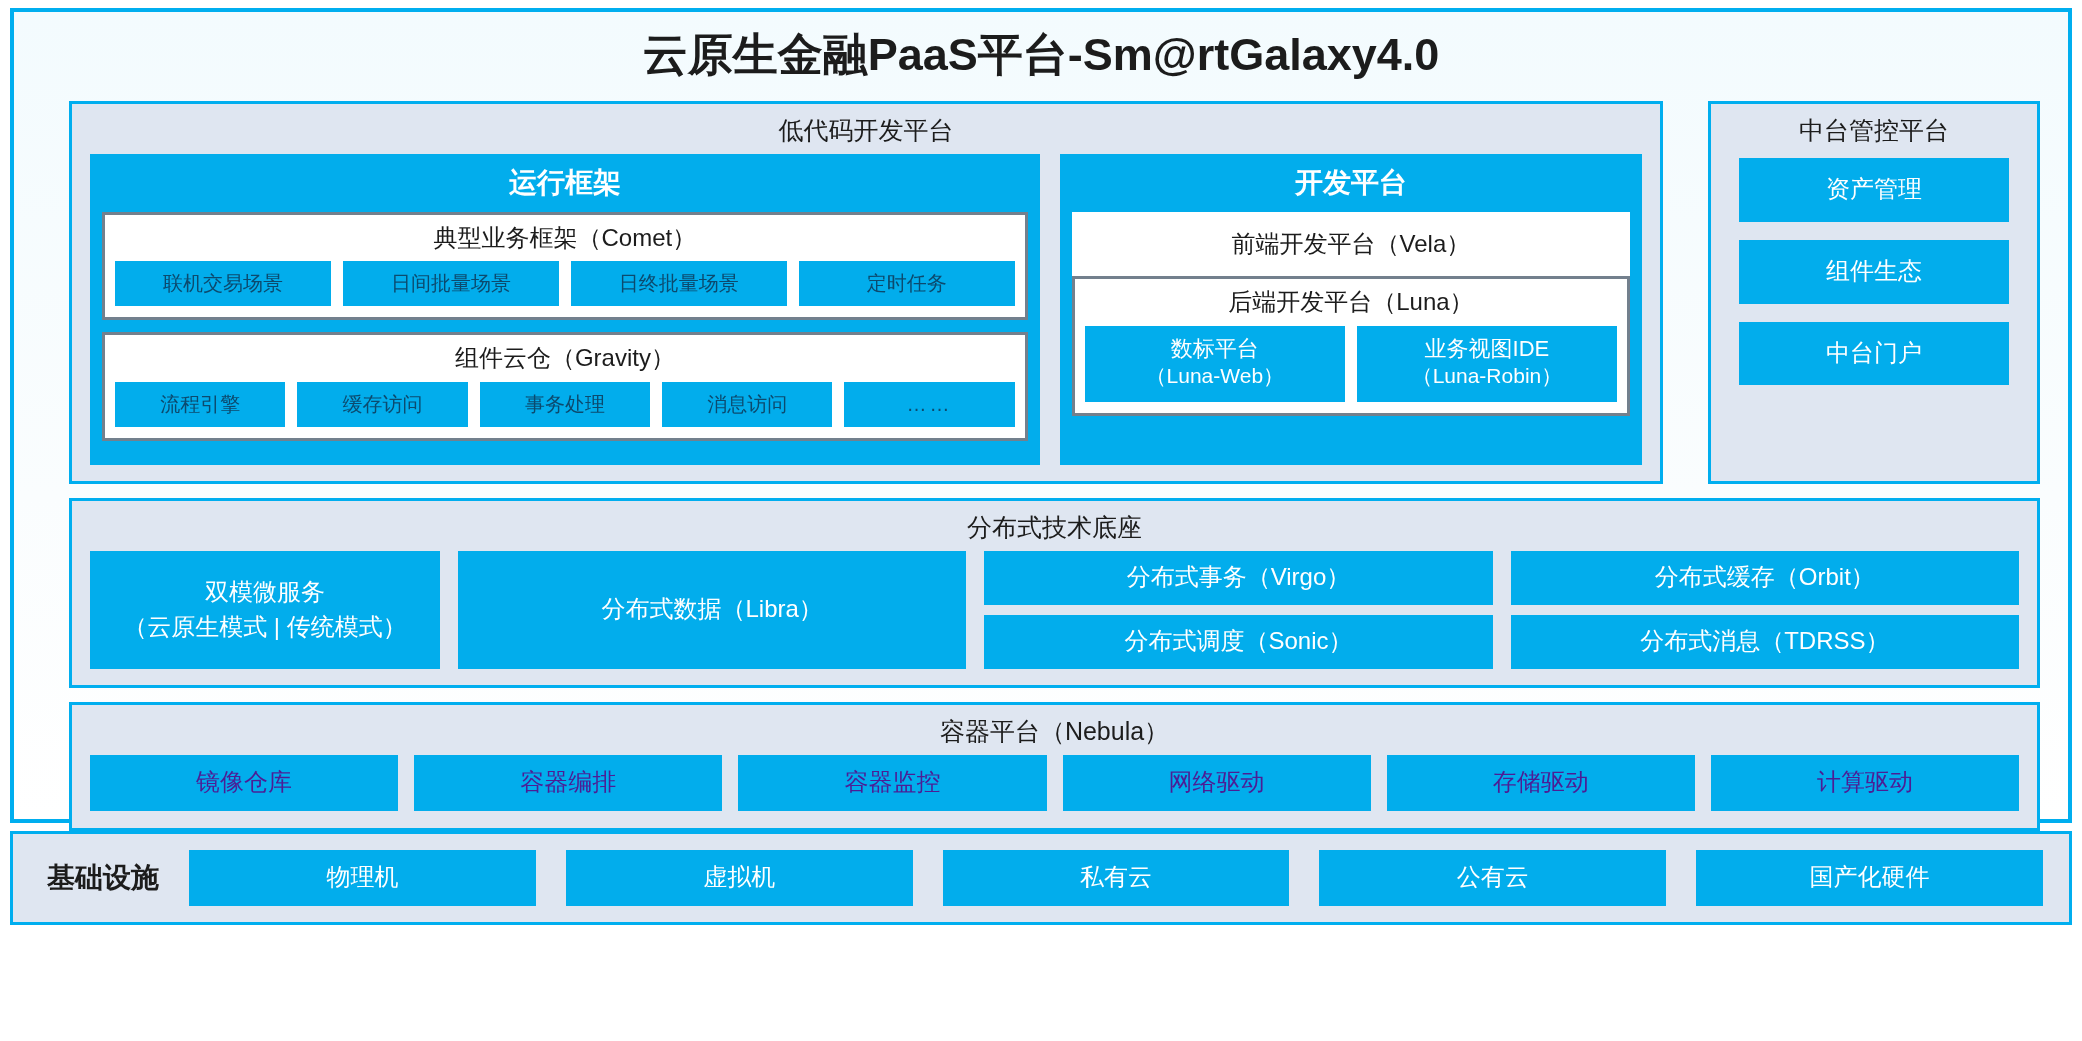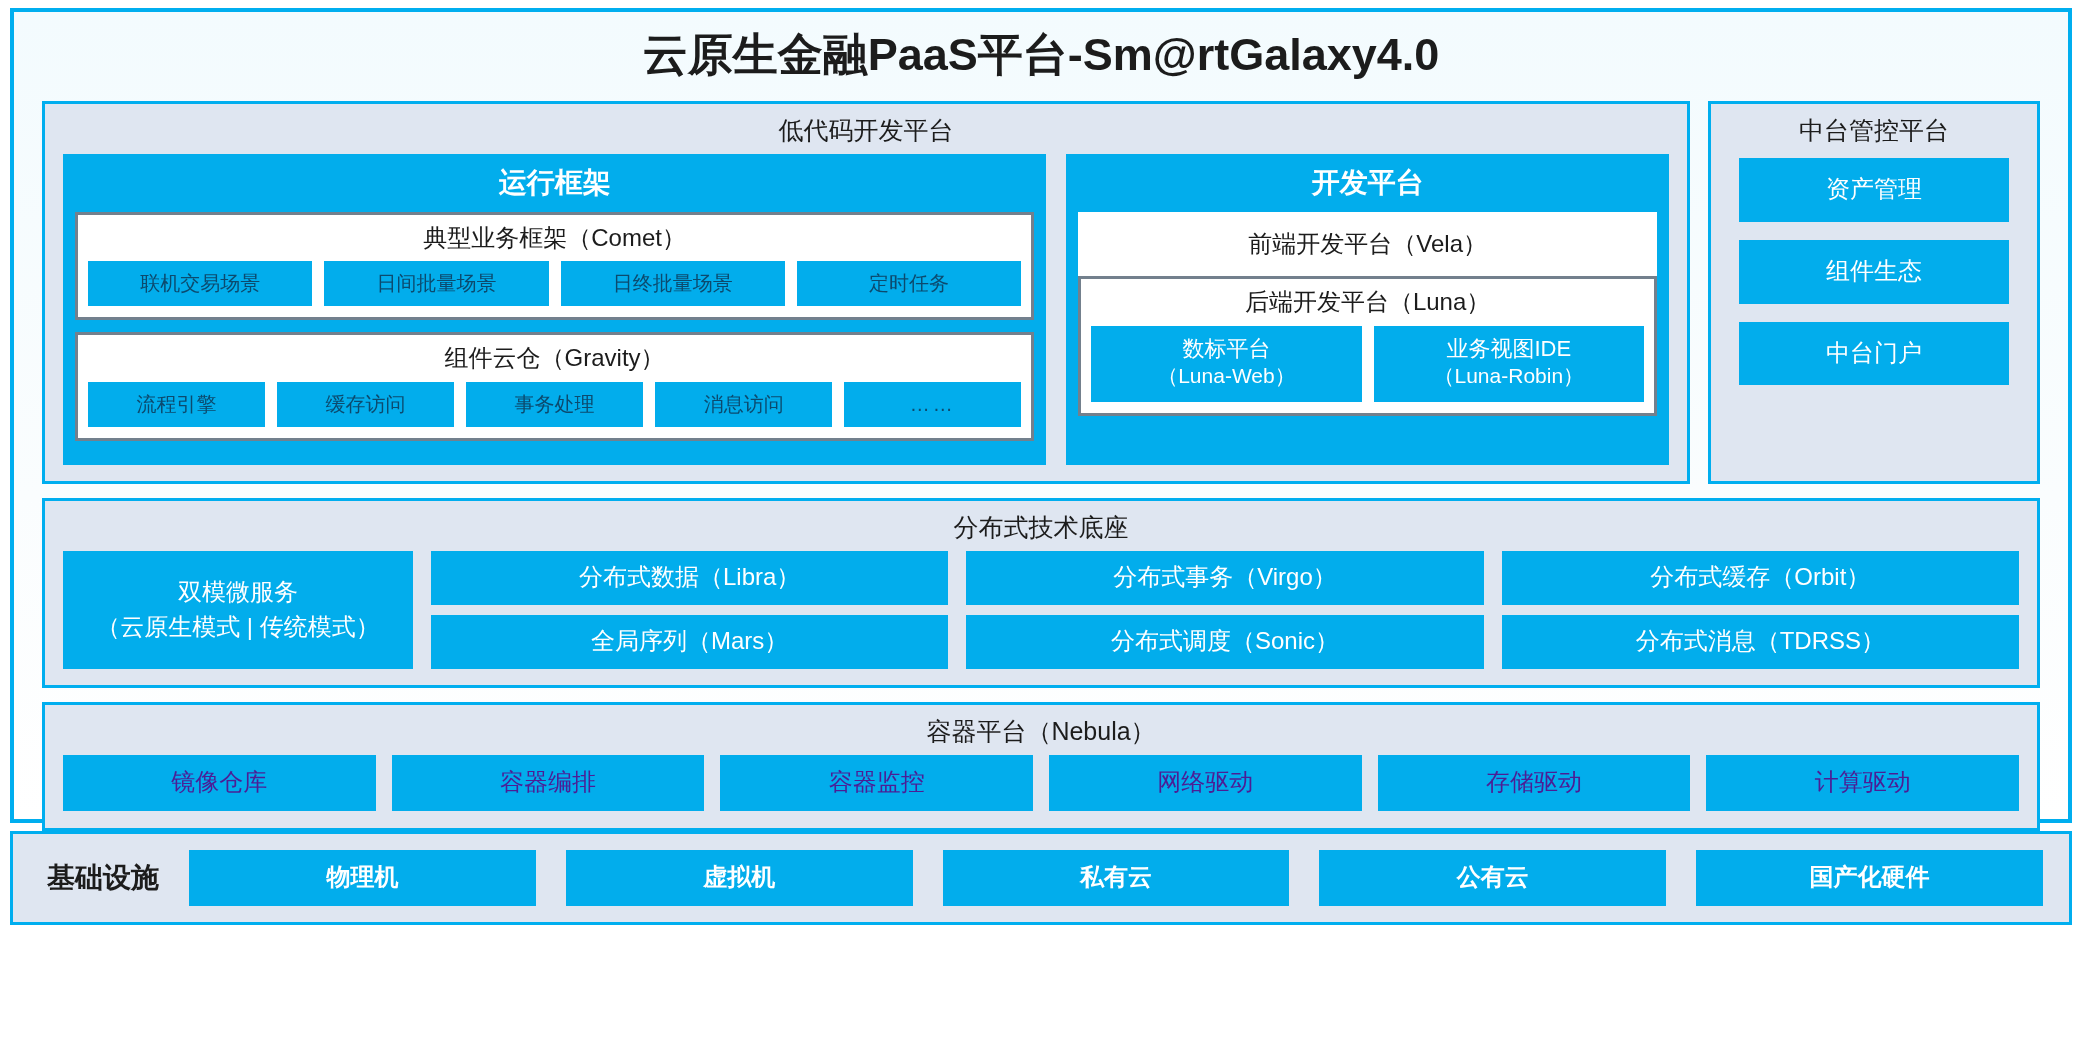--- a/index.html
+++ b/index.html
@@ -41,20 +41,21 @@
     padding: 16px 0 20px 0;
     line-height: 1.18;
   }
 
   
   .panel {
     border: 3px solid #00AEEF;
     background: #dfe6f1;
     display: flex;
     flex-direction: column;
+    margin-left: 27px;
   }
   .panel-title {
     text-align: center;
     font-size: 25px;
     color: #1c1c1c;
     padding: 11px 0 9px 0;
     line-height: 1.2;
   }
 
   
@@ -219,21 +220,21 @@
     margin-top: 8px;
     flex: 0 0 auto;
   }
   .infra-label {
     font-size: 28px;
     font-weight: 700;
     color: #1c1c1c;
     flex: 0 0 auto;
     line-height: 1.2;
   }
-  .infra-items { display: flex; gap: 30px; flex: 1 1 auto; font-weight: bold; }
+  .infra-items { display: flex; gap: 30px; flex: 1 1 auto; }
   .infra-item {
     background: #02ADEC;
     color: #ffffff;
     font-size: 24px;
     text-align: center;
     padding: 13px 6px 14px 6px;
     flex: 1 1 0;
     line-height: 1.2;
   }
 </style>
@@ -317,21 +318,20 @@
 
         <div class="tech-col wide">
           <div class="tech-big">
             <span>双模微服务</span>
             <span>（云原生模式 | 传统模式）</span>
           </div>
         </div>
 
         <div class="tech-col">
           <div class="tech-item">分布式数据（Libra）</div>
-          <div class="tech-item">全局序列（Mars）</div>
         </div>
 
         <div class="tech-col">
           <div class="tech-item">分布式事务（Virgo）</div>
           <div class="tech-item">分布式调度（Sonic）</div>
         </div>
 
         <div class="tech-col">
           <div class="tech-item">分布式缓存（Orbit）</div>
           <div class="tech-item">分布式消息（TDRSS）</div>

